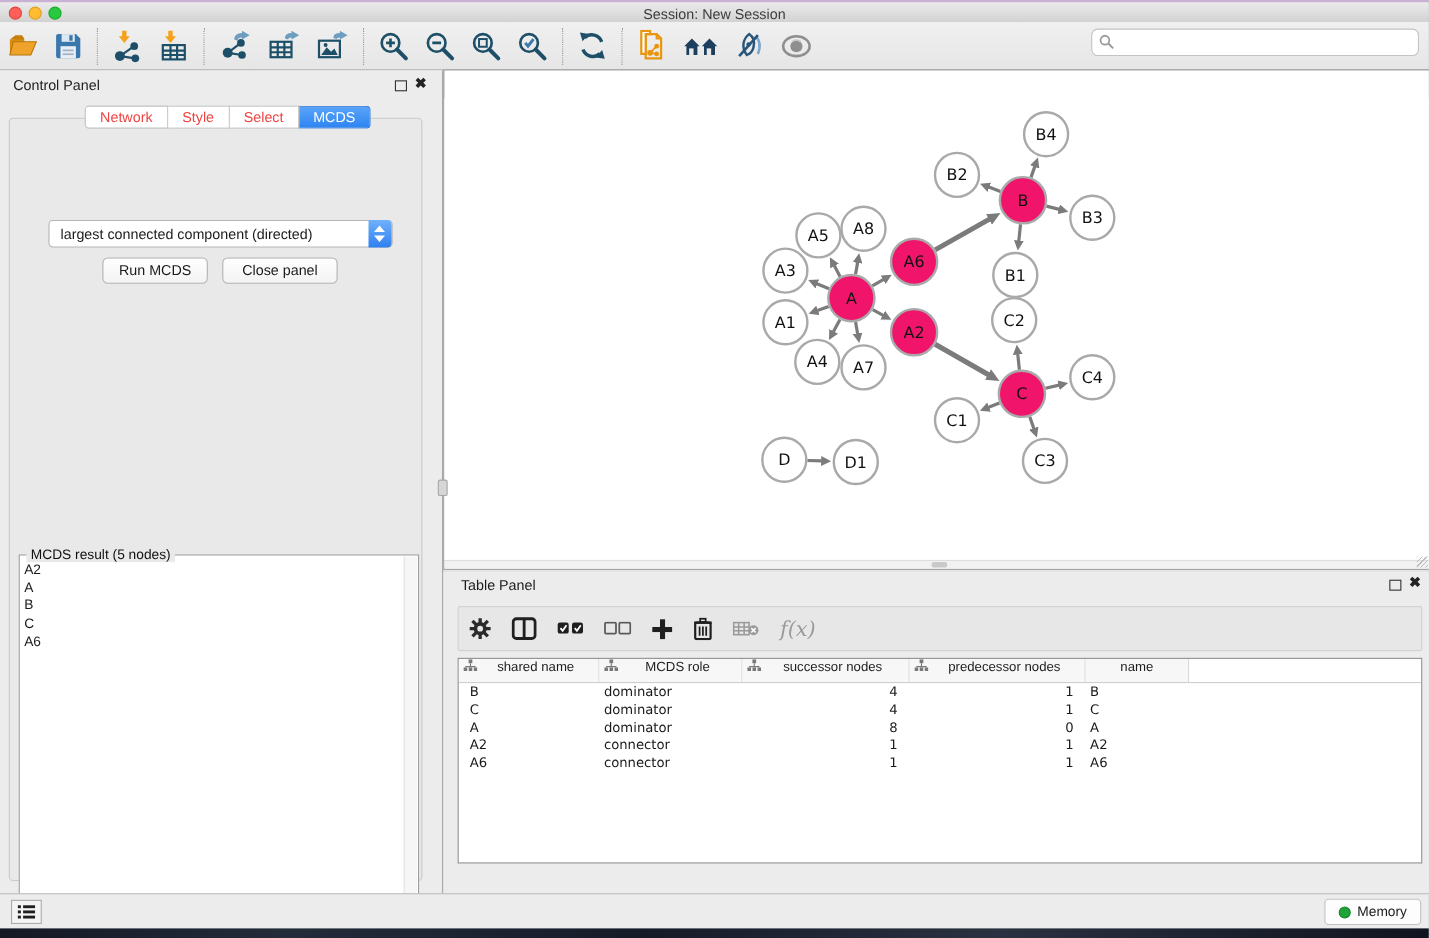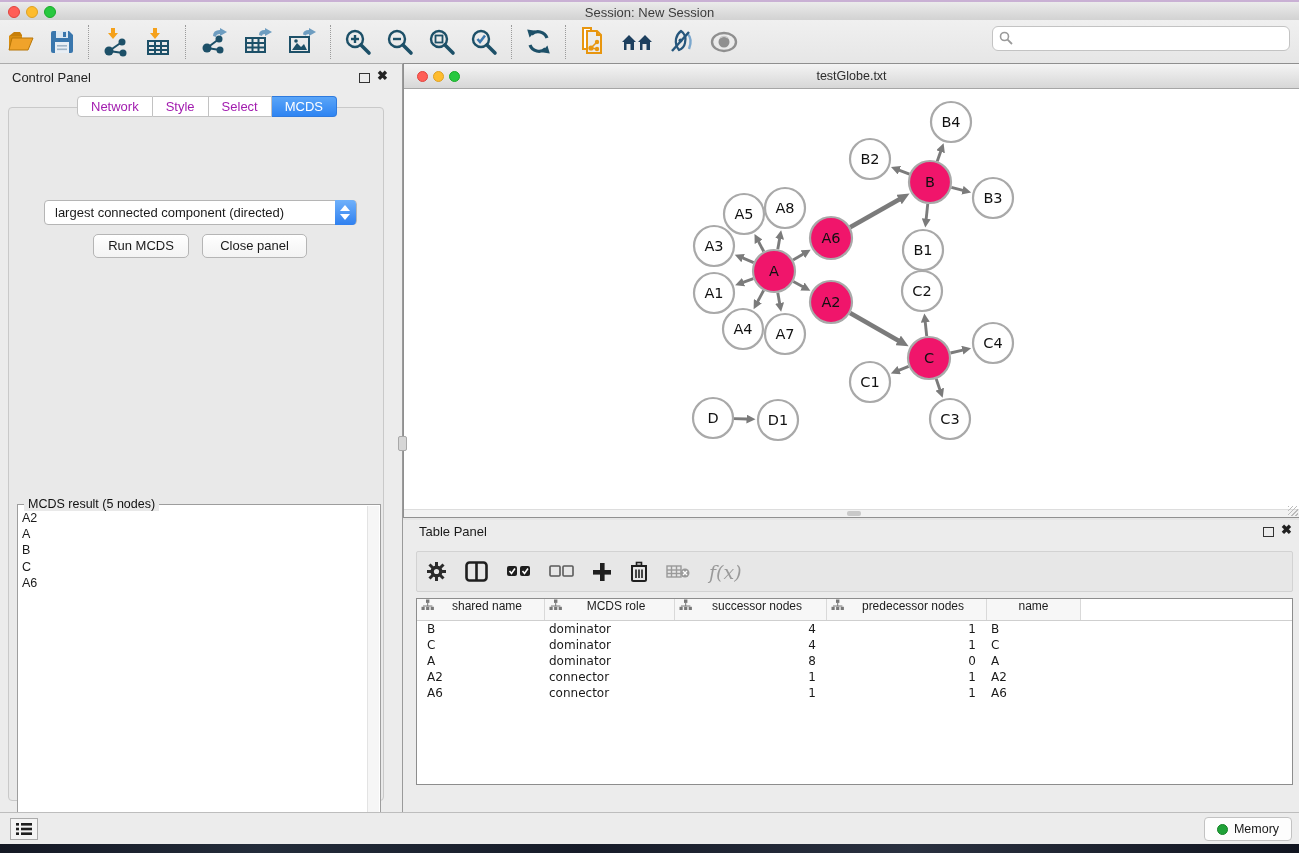--- a/index.html
+++ b/index.html
@@ -36,21 +36,21 @@
   
   #control-panel{position:absolute;left:0;top:0;width:402px;height:748px;}
   #cp-header{position:absolute;left:12px;top:6px;font-size:13px;color:#222;}
   .panel-float{position:absolute;width:11px;height:10px;border:1.5px solid #333;top:9px;}
   .panel-close{position:absolute;top:4px;font-size:13px;font-weight:bold;color:#222;}
   #cp-float{left:359px;} #cp-close{left:377px;}
   #cp-inner{position:absolute;left:8px;top:43px;width:376px;height:694px;
     background:#e9e9e9;border:1px solid #cscsc5;border:1px solid #c9c9c9;border-radius:4px;}
   #cp-tabs{position:absolute;left:77px;top:32px;height:21px;display:flex;z-index:3;}
   .ctab{height:21px;padding:0 13px;font-size:13px;line-height:20px;background:#fff;
-    border:1px solid #c2c2c2;border-left:none;color:#a21caf;}
+    border:1px solid #c2c2c2;border-left:none;color:#ef4444;}
   .ctab:first-child{border-left:1px solid #c2c2c2;border-radius:4px 0 0 4px;}
   .ctab:last-child{border-radius:0 4px 4px 0;}
   .ctab.sel{background:linear-gradient(#5aa5f8,#2e84f2);color:#fff;border-color:#2e7ade;}
   #opt-label{position:absolute;left:0;width:376px;top:72px;text-align:center;font-size:13px;}
   #criterion{position:absolute;left:35px;top:92px;width:313px;height:25px;background:#fff;
     border:1px solid #b5b5b5;border-radius:4px;font-size:13px;line-height:23px;
     padding-left:10px;}
   #criterion .stepper{position:absolute;right:0;top:-1px;width:21px;height:25px;
     border-radius:0 4px 4px 0;background:linear-gradient(#70b1fb,#2f80ef);}
   .chev{position:absolute;left:5px;width:0;height:0;border-left:5px solid transparent;
@@ -321,26 +321,20 @@
           <div class="ctab">Style</div>
           <div class="ctab">Select</div>
           <div class="ctab sel">MCDS</div>
         </div>
     </div>
 
     <div id="right-area">
       <div id="divider-grip"></div>
 
       <div id="net-window">
-        <div id="net-titlebar">
-          <div class="tl red"></div>
-          <div class="tl yellow"></div>
-          <div class="tl green"></div>
-          <div id="net-title">testGlobe.txt</div>
-        </div>
         <div id="net-canvas">
           <svg id="graph-svg" width="895" height="421" viewBox="0 0 895 421">
             <defs>
               <marker id="arrow" markerWidth="10" markerHeight="9" refX="0.5" refY="4.5" orient="auto" markerUnits="userSpaceOnUse">
                 <path d="M0,0 L9,4.5 L0,9 Z" fill="#7b7b7b"></path>
               </marker>
               <marker id="arrowT" markerWidth="13" markerHeight="11" refX="0.5" refY="5.5" orient="auto" markerUnits="userSpaceOnUse">
                 <path d="M0,0 L12,5.5 L0,11 Z" fill="#7b7b7b"></path>
               </marker>
             </defs>

